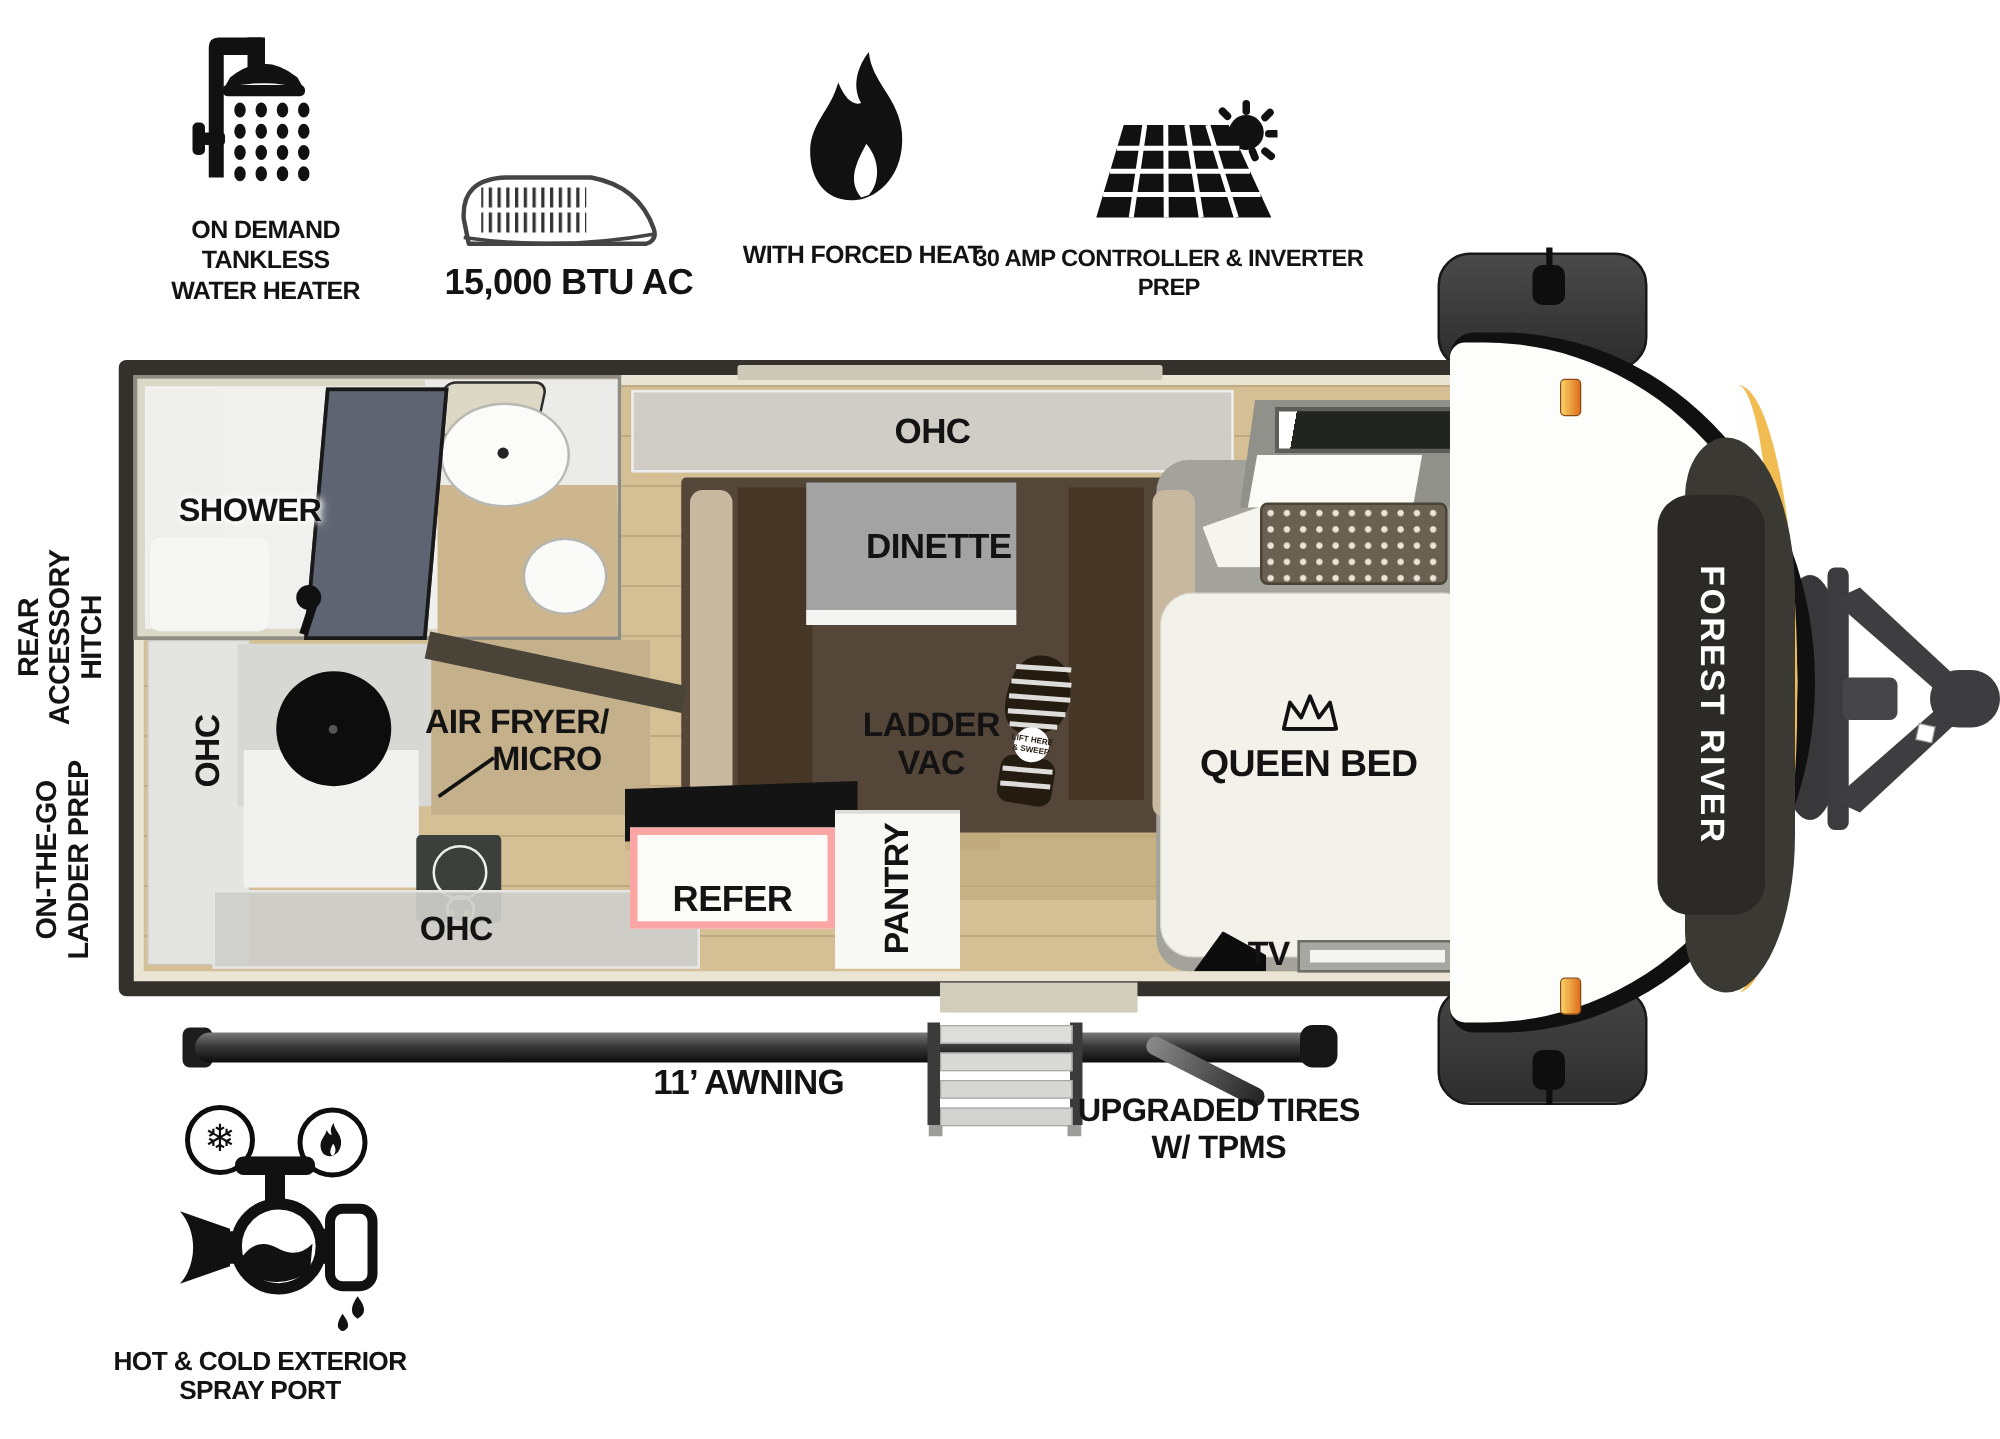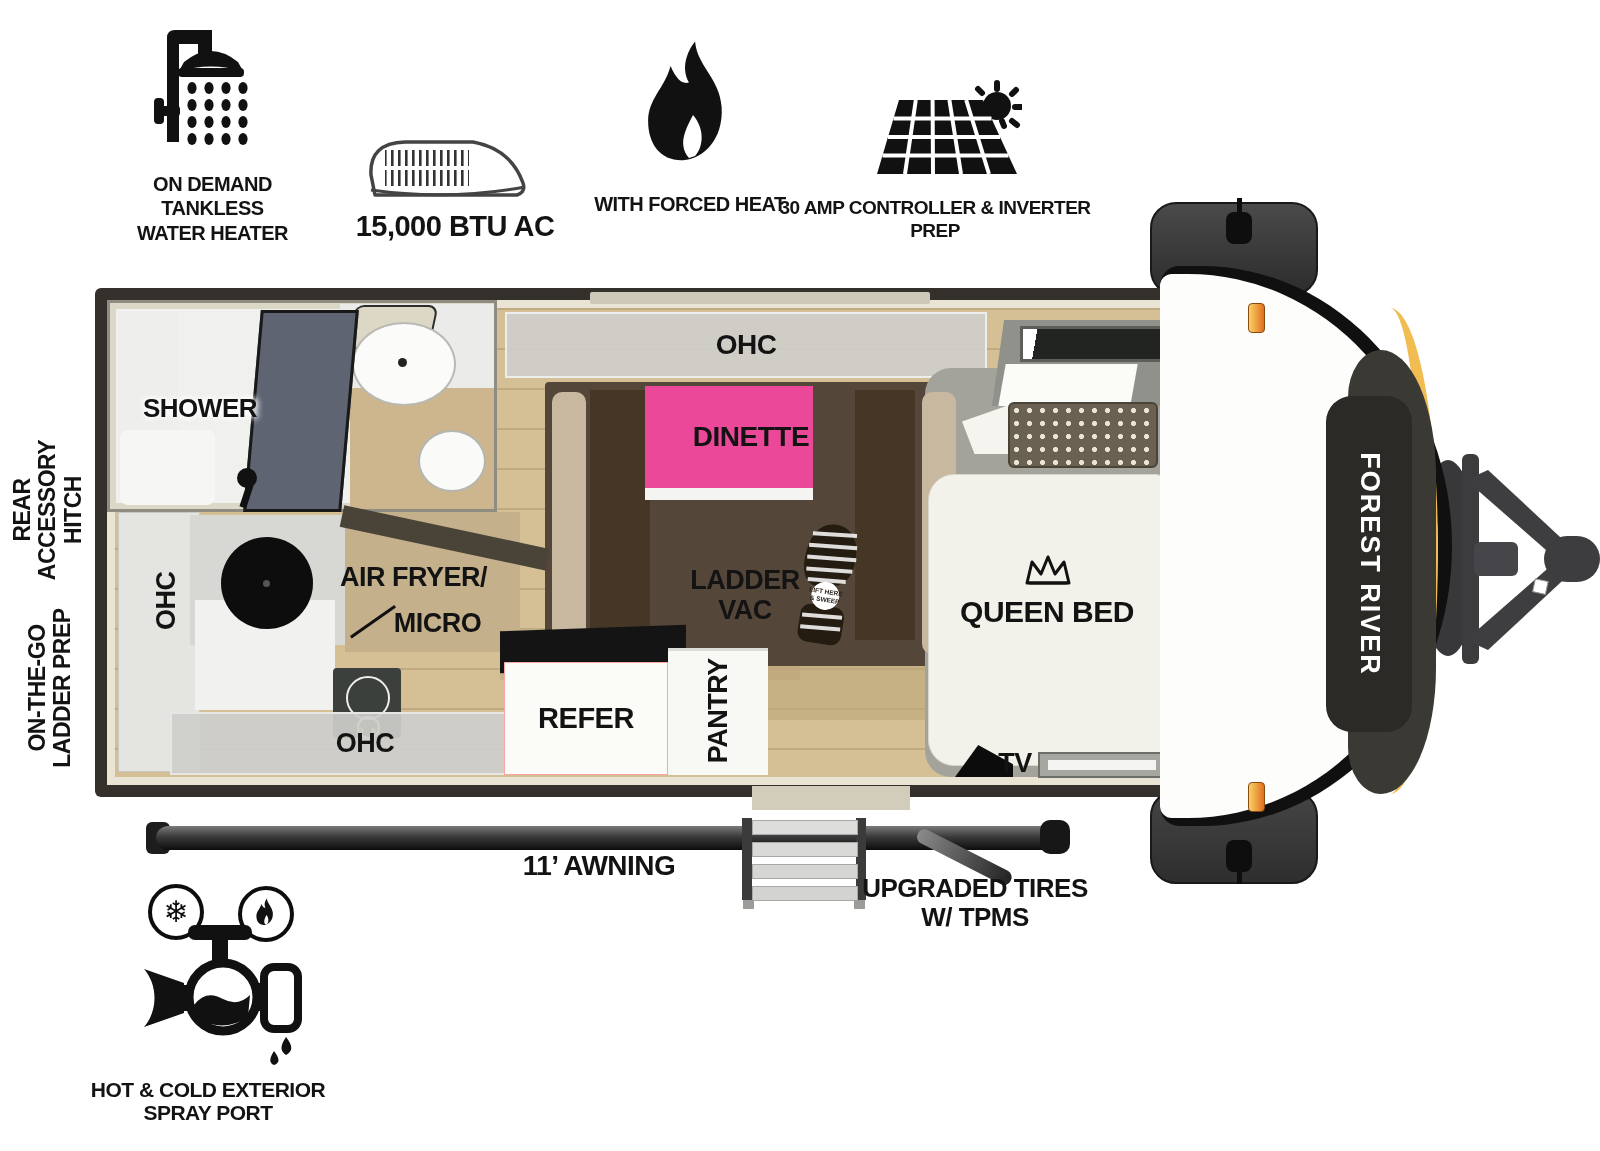--- a/index.html
+++ b/index.html
@@ -169,33 +169,33 @@
     <div class="abs" style="left:38px;top:60px;width:5px;height:5px;background:#d8b13c;border-radius:50%;"></div>
   </div>
   <div class="abs ctr" style="left:132px;top:566px;width:70px;height:70px;z-index:7;">
     <span class="lbl vrot" style="font-size:27px;">OHC</span>
   </div>
   <div class="abs ctr" style="left:170px;top:712px;width:390px;height:63px;background:rgba(206,206,203,.92);border:2px solid #e6e6e4;box-sizing:border-box;z-index:7;">
     <span class="lbl" style="font-size:27px;">OHC</span>
   </div>
   <div class="abs" style="left:340px;top:563px;width:195px;height:64px;z-index:8;">
     <div class="lbl" style="font-size:27px;text-align:left;">AIR FRYER/</div>
-    <div class="lbl" style="font-size:27px;text-align:center;margin-top:16px;">MICRO</div>
+    <div class="lbl" style="font-size:27px;text-align:center;">MICRO</div>
   </div>
   <div class="abs" style="left:350px;top:636px;width:54px;height:3px;background:#111;transform:rotate(-35deg);transform-origin:left top;z-index:8;"></div>
 
   <div class="abs ctr" style="left:505px;top:312px;width:482px;height:66px;background:rgba(207,206,202,.92);border:2px solid #eceded;box-sizing:border-box;z-index:6;">
     <span class="lbl" style="font-size:28px;">OHC</span>
   </div>
   <div class="abs" style="left:545px;top:382px;width:418px;height:284px;background:#55463a;border-radius:4px;z-index:6;"></div>
   <div class="abs" style="left:590px;top:390px;width:60px;height:250px;background:#463626;z-index:6;"></div>
   <div class="abs" style="left:855px;top:390px;width:60px;height:250px;background:#463626;z-index:6;"></div>
   <div class="abs" style="left:552px;top:392px;width:34px;height:262px;background:#c7b89f;border-radius:10px;z-index:7;"></div>
   <div class="abs" style="left:922px;top:392px;width:34px;height:262px;background:#c7b89f;border-radius:10px;z-index:7;"></div>
-  <div class="abs ctr" style="left:645px;top:386px;width:168px;height:114px;background:#ec4899;border-bottom:12px solid #f4f4f2;box-sizing:border-box;z-index:7;padding-left:44px;">
+  <div class="abs ctr" style="left:645px;top:386px;width:168px;height:114px;background:#a3a3a3;border-bottom:12px solid #f4f4f2;box-sizing:border-box;z-index:7;padding-left:44px;">
     <span class="lbl" style="font-size:28px;">DINETTE</span>
   </div>
 
   <div class="abs" style="left:650px;top:566px;width:190px;height:66px;z-index:7;">
     <div class="lbl" style="font-size:27px;text-align:center;">LADDER</div>
     <div class="lbl" style="font-size:27px;text-align:center;">VAC</div>
   </div>
   <div class="abs" style="left:795px;top:522px;transform:rotate(9deg);z-index:7;">
     <svg width="64" height="126" viewBox="0 0 64 126">
       <g fill="#241c10">
@@ -205,21 +205,21 @@
       <g stroke="#fff" stroke-width="4" opacity="0.85">
         <path d="M10,14 L54,10 M8,26 L56,22 M8,38 L57,34 M9,50 L55,46 M12,60 L50,57 M12,96 L52,93 M12,108 L52,105"></path>
       </g>
       <circle cx="32" cy="74" r="14" fill="#fff"></circle>
       <text x="32" y="72" font-size="6.5" font-weight="bold" text-anchor="middle" fill="#241c10">LIFT HERE</text>
       <text x="32" y="80" font-size="6.5" font-weight="bold" text-anchor="middle" fill="#241c10">&amp; SWEEP</text>
     </svg>
   </div>
 
   <div class="abs" style="left:500px;top:628px;width:186px;height:42px;background:#141414;transform:skewY(-2deg);z-index:7;"></div>
-  <div class="abs ctr" style="left:504px;top:662px;width:164px;height:113px;background:#fbfbf8;border:1px solid #fca5a5;box-sizing:border-box;z-index:7;">
+  <div class="abs ctr" style="left:504px;top:662px;width:164px;height:81px;background:#fbfbf8;border:6px solid #fca5a5;box-sizing:border-box;z-index:7;align-items:flex-end;">
     <span class="lbl" style="font-size:29px;">REFER</span>
   </div>
   <div class="abs" style="left:668px;top:648px;width:100px;height:127px;background:#f8f8f5;border-top:3px solid #dcdcd8;box-sizing:border-box;z-index:7;"></div>
   <div class="abs ctr" style="left:653px;top:646px;width:130px;height:130px;z-index:8;">
     <span class="lbl vrot" style="font-size:27px;white-space:nowrap;">PANTRY</span>
   </div>
 
   <div class="abs" style="left:925px;top:368px;width:240px;height:409px;background:#a3a39b;border-radius:26px 0 0 26px;z-index:6;"></div>
   <div class="abs" style="left:998px;top:320px;width:170px;height:86px;background:#90918a;transform:skewX(-8deg);z-index:6;"></div>
   <div class="abs" style="left:1020px;top:326px;width:145px;height:36px;background:#212421;border:3px solid #5d5e5a;box-sizing:border-box;background-image:linear-gradient(100deg,#fff 0 10%,transparent 10%);z-index:7;"></div>

